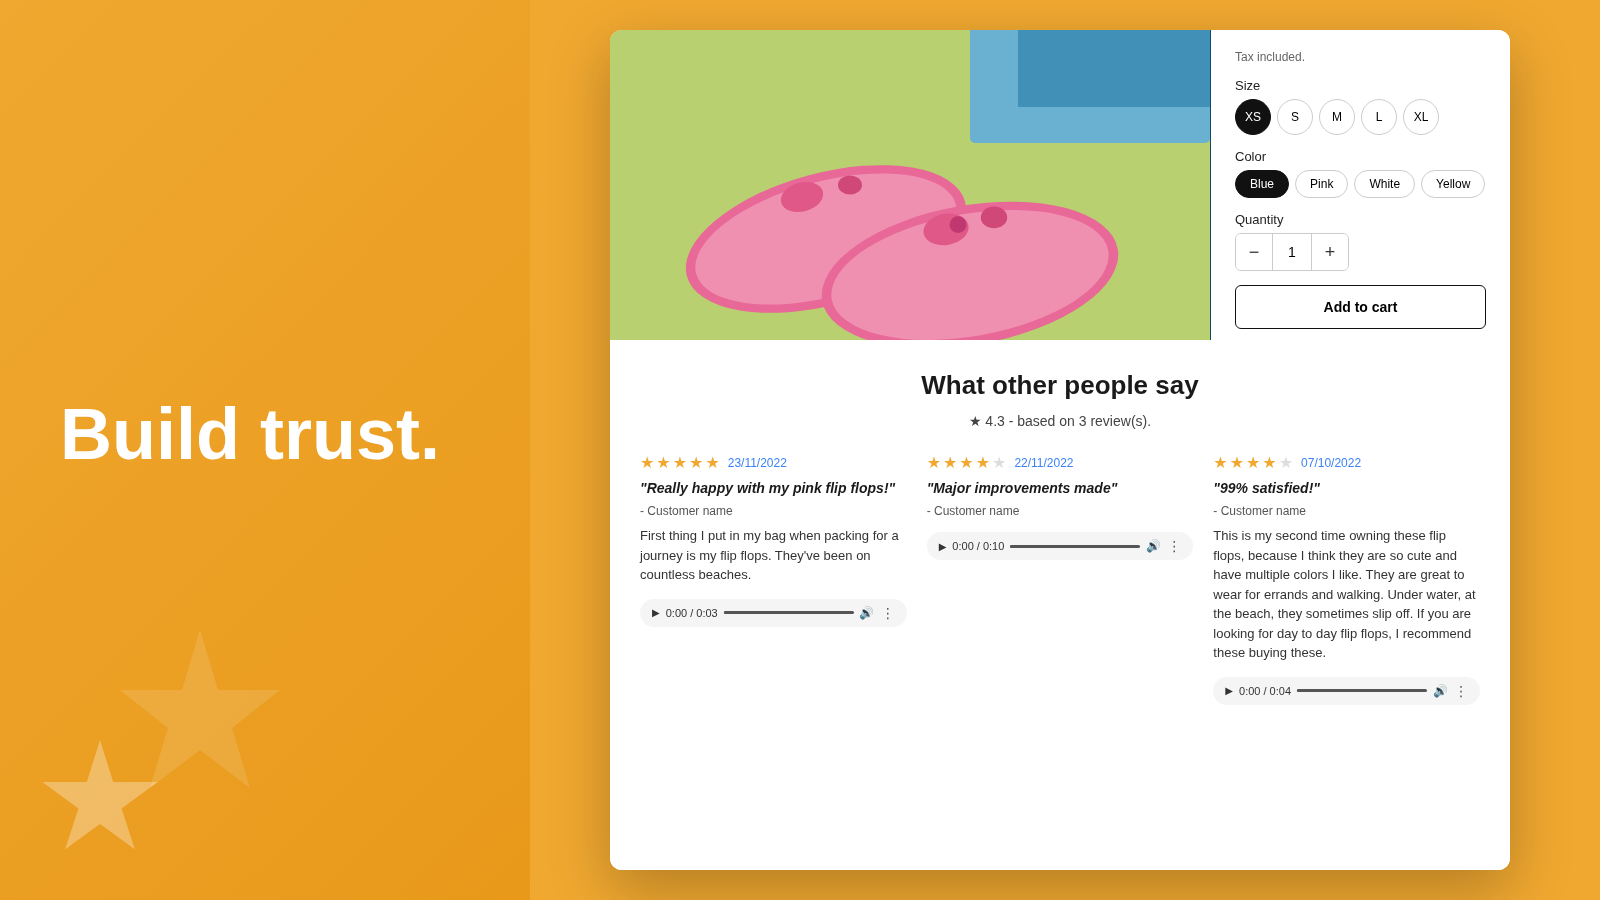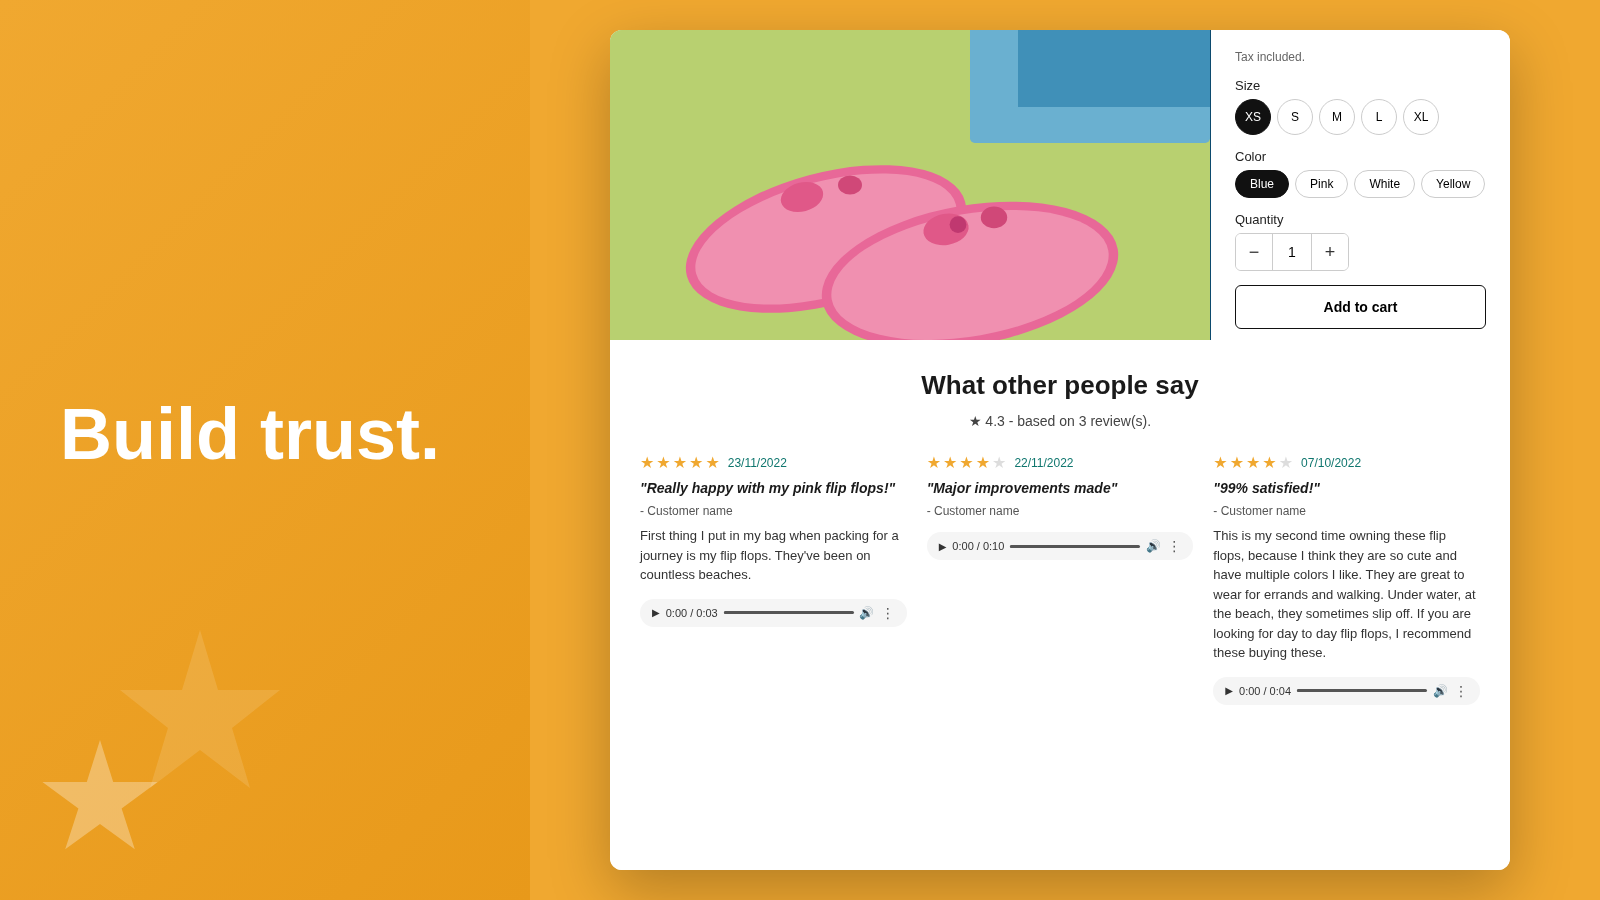--- a/index.html
+++ b/index.html
@@ -280,21 +280,21 @@
       font-size: 16px;
       color: #f0a830;
     }
 
     .star.empty {
       color: #ddd;
     }
 
     .review-date {
       font-size: 12px;
-      color: #0f766e;
+      color: #3b82f6;
     }
 
     .review-title {
       font-size: 14px;
       font-weight: 700;
       color: #1a1a1a;
       font-style: italic;
     }
 
     .review-author {

